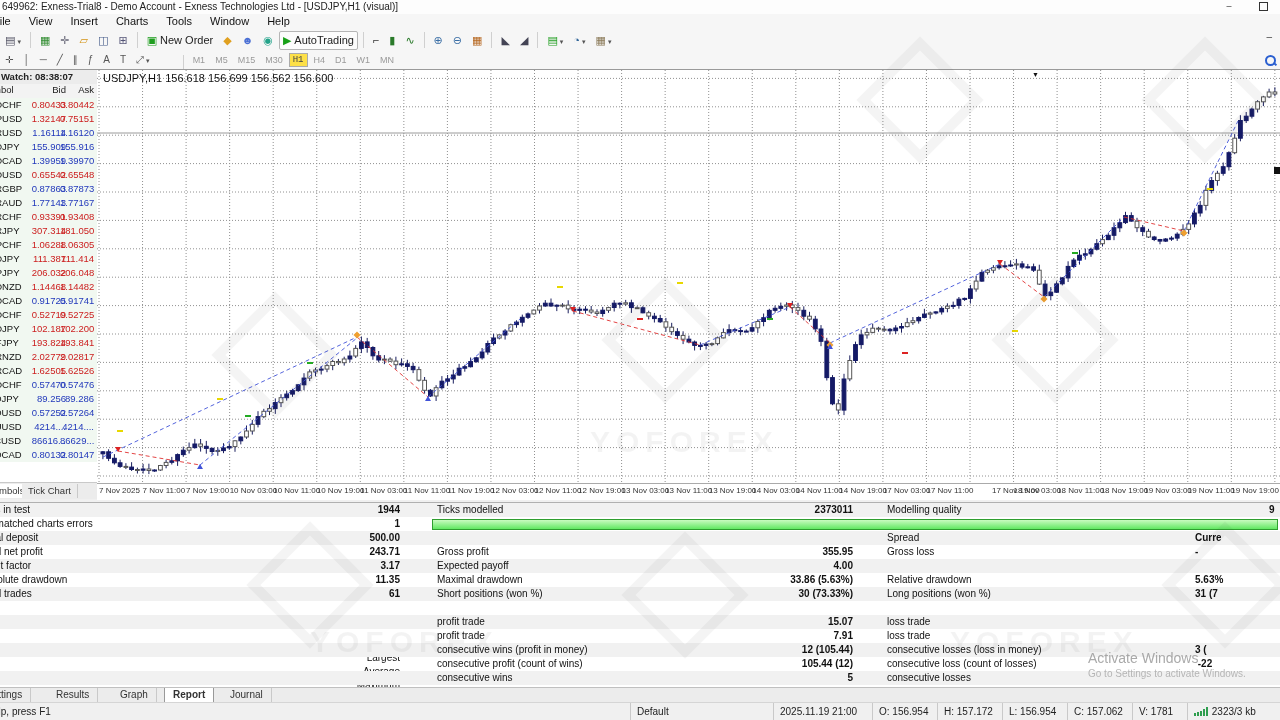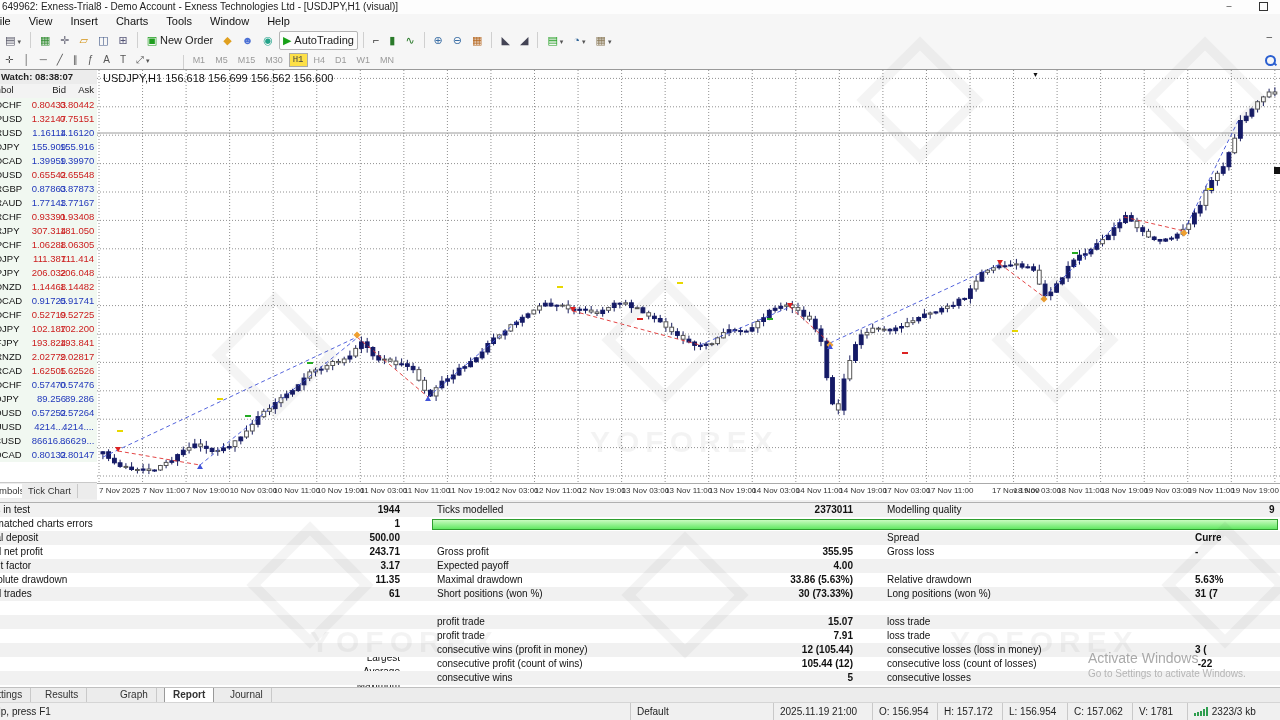--- a/index.html
+++ b/index.html
@@ -856,21 +856,21 @@
       <div class="rrow alt" style="top: 168px;">
         <span class="rv1 plain">Average</span>
         <span class="rc2">consecutive wins</span>
         <span class="rv2">5</span>
         <span class="rc3">consecutive losses</span>
       </div>
     </div>
 
   <div class="abs" id="btabs">
       <span class="btab" style="left: -22px;">Settings</span>
-      <span class="btab" style="left: 37px;">Results</span>
+      <span class="btab" style="left: 48px;">Results</span>
       <span class="btab" style="left: 112px;">Graph</span>
       <span class="btab active" style="left: 164px;">Report</span>
       <span class="btab" style="left: 222px;">Journal</span>
     </div>
 
   <div class="abs" id="statusbar">
     <div class="scell" id="s-help"><span>For Help, press F1</span></div>
     <div class="scell" style="width:130px">Default</div>
     <div class="scell" style="width:86px">2025.11.19 21:00</div>
     <div class="scell ohlcv" style="width:52px">O: 156.954</div>

